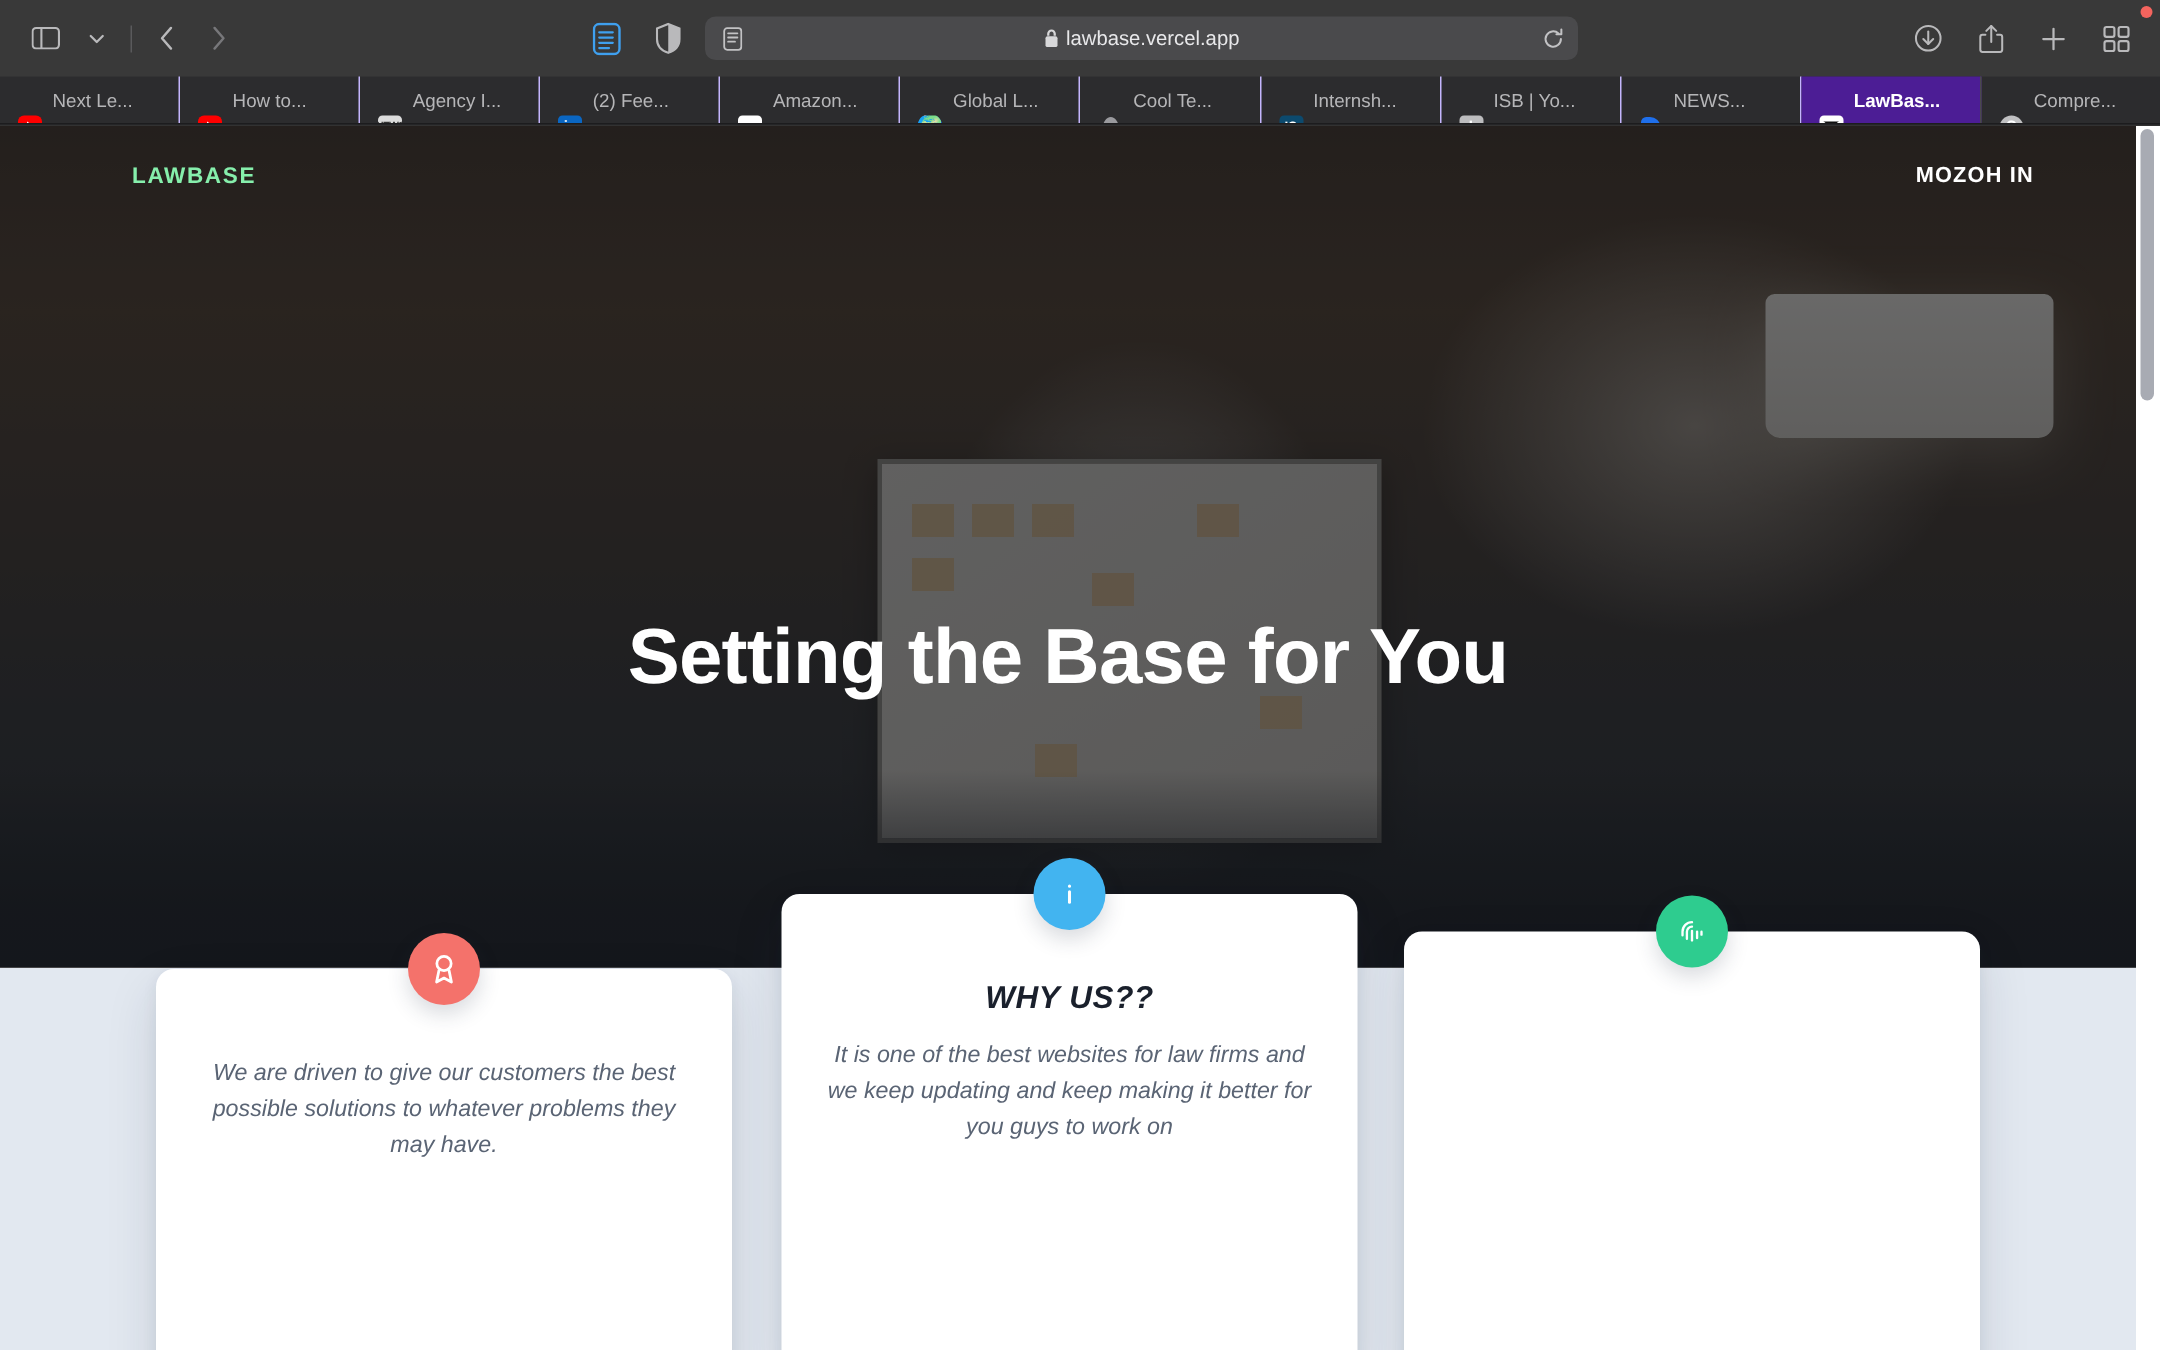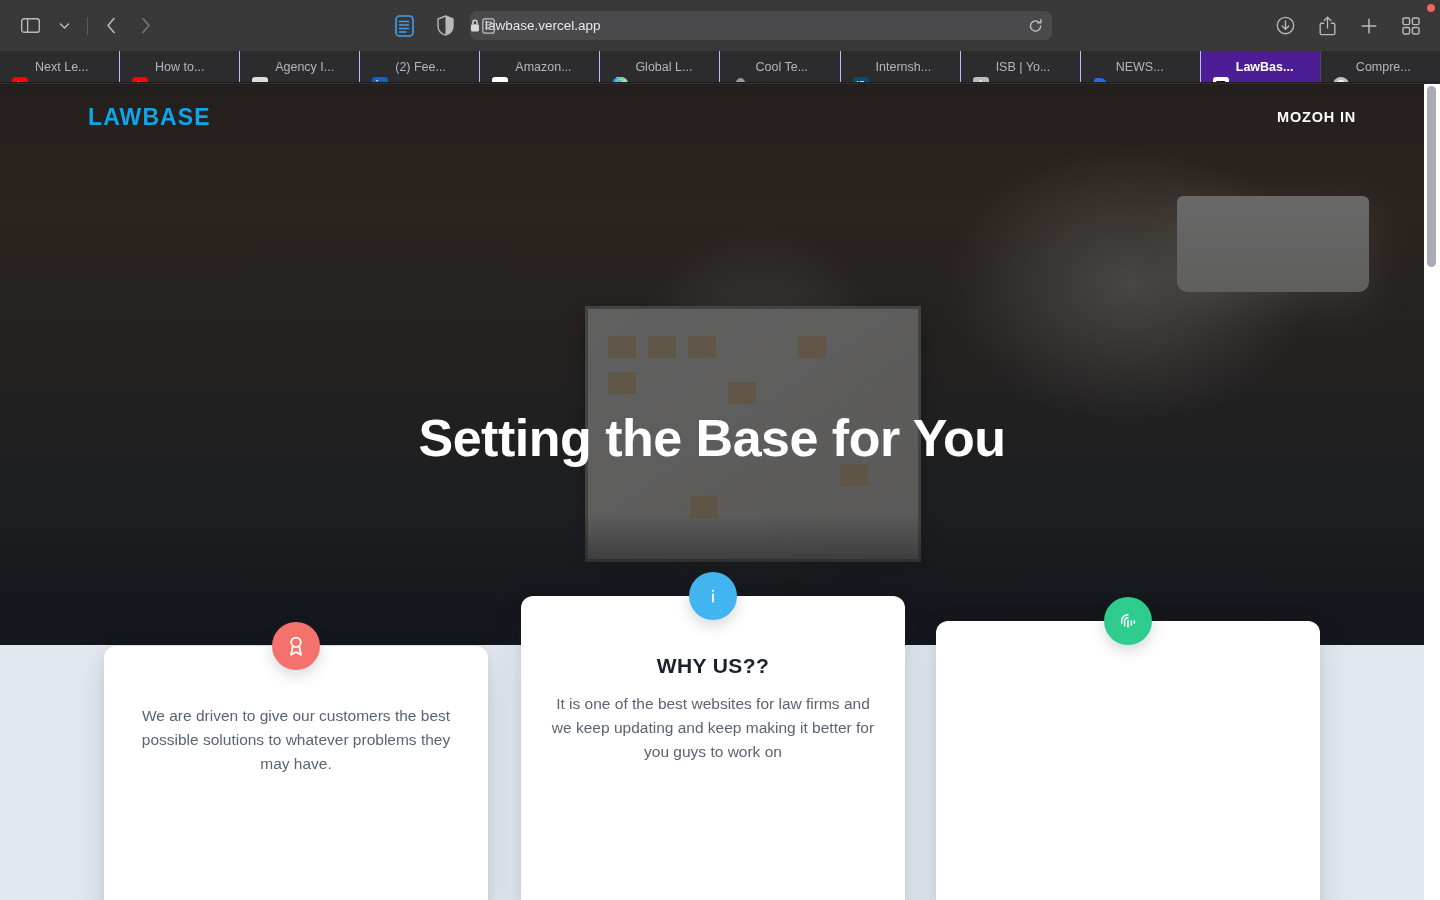--- a/index.html
+++ b/index.html
@@ -31,21 +31,21 @@
   .tb-center {
     position: absolute; left: 0; right: 0; top: 0; bottom: 0;
     display: flex; align-items: center; justify-content: center; gap: 9px;
     pointer-events: none;
   }
   .tb-center > * { pointer-events: auto; }
   .urlbar {
     width: 582px; height: 29px;
     background: #4a4a4c;
     border-radius: 7px;
-    display: flex; align-items: center; justify-content: flex-start;
+    display: flex; align-items: center; justify-content: center;
     position: relative;
     color: #e8e8ea;
     font-size: 13.5px;
   }
   .urlbar .url-inner { display: flex; align-items: center; gap: 5px; }
   .url-lock { display: flex; align-items: center; }
   .reload-btn {
     position: absolute; right: 9px; top: 50%; transform: translateY(-50%);
     color: #c2c2c4;
     display: flex; align-items: center;
@@ -174,21 +174,21 @@
     background: rgba(22,22,24,0.62);
   }
 
   .site-header {
     position: absolute; top: 0; left: 0; width: 1424px; height: 66px;
     display: flex; align-items: center; justify-content: space-between;
     padding: 0 68px 0 88px;
     z-index: 5;
   }
   .brand {
-    color: #0ea5e9; font-size: 23px; font-weight: bold; letter-spacing: 1.1px;
+    color: #86efac; font-size: 15px; font-weight: bold; letter-spacing: 1.1px;
   }
   .signin {
     color: #ffffff; font-size: 14.5px; font-weight: bold; letter-spacing: 0.8px;
   }
 
   .hero-title {
     position: absolute; top: 326px; left: 0; width: 1424px;
     text-align: center; z-index: 5;
     color: #ffffff;
     font-size: 52px; font-weight: bold; letter-spacing: -0.5px;
@@ -216,21 +216,21 @@
   .card-right  { left: 936px; top: 537px;  width: 384px; height: 318px; }
 
   .card-icon {
     width: 48px; height: 48px; border-radius: 50%;
     margin: 0 auto;
     position: absolute; left: 50%; transform: translateX(-50%);
     top: -24px;
     display: flex; align-items: center; justify-content: center;
     box-shadow: 0 6px 14px rgba(40,50,70,0.18);
   }
-  .card-body { padding-top: 58px; }
+  .card-body { padding-top: 58px; font-style: italic; }
   .card-title {
     font-size: 21px; font-weight: bold; color: #1a202c;
     margin-bottom: 14px;
   }
   .card-title.upper { letter-spacing: 0.4px; }
   .card-text {
     font-size: 15.5px; color: #5a6474; line-height: 1.55;
   }
 
   

